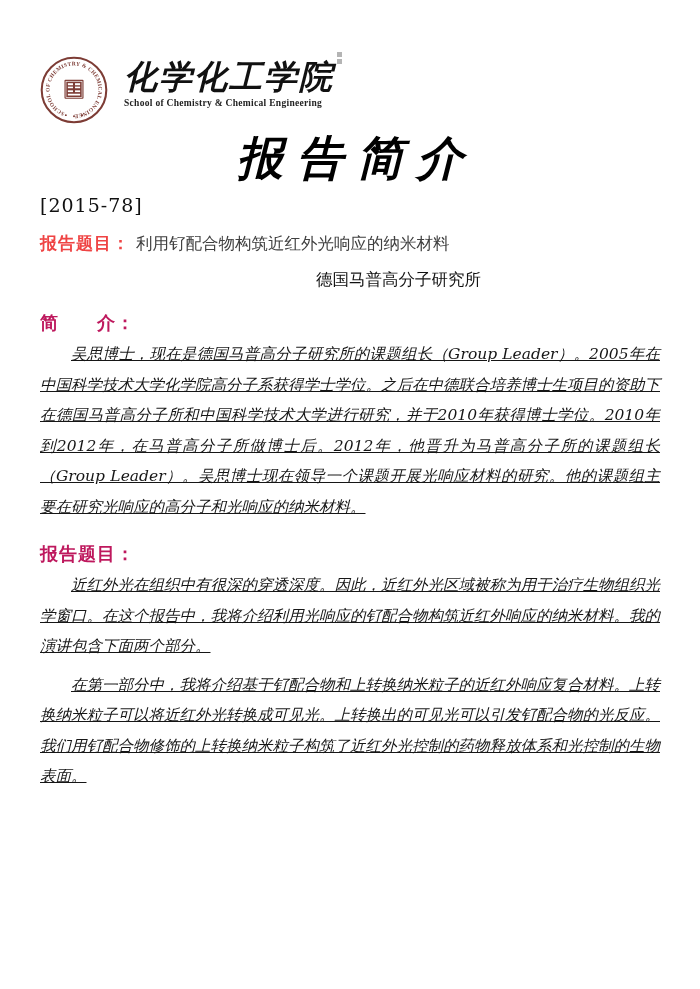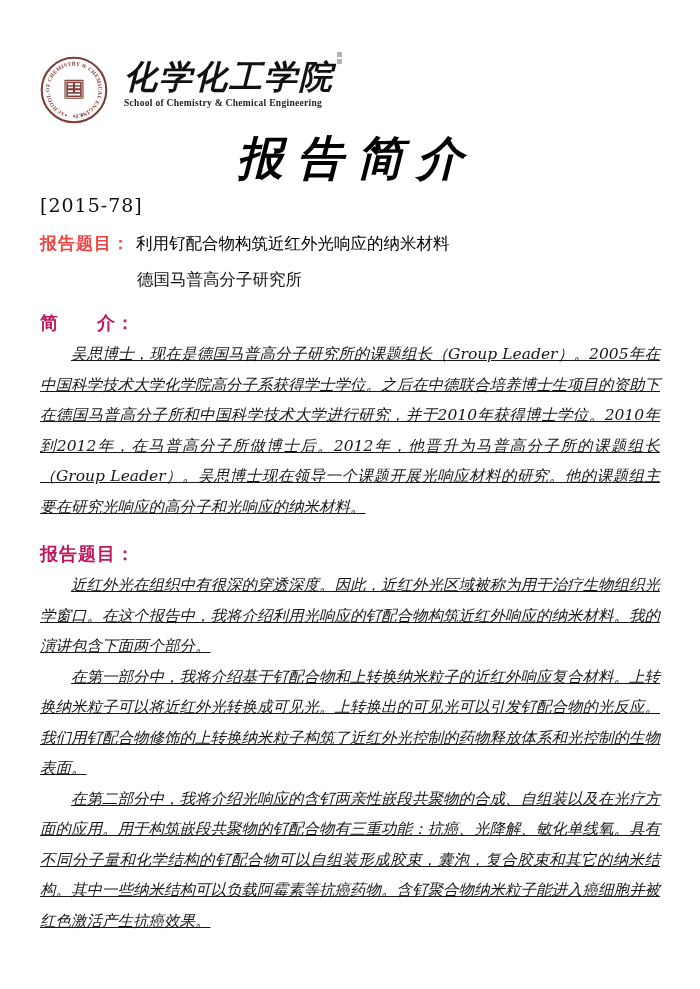--- a/index.html
+++ b/index.html
@@ -87,28 +87,29 @@
     font-weight: bold;
     font-size: 17px;
     letter-spacing: 1px;
     flex: 0 0 auto;
     color: #ef4444;
   }
   .field-value {
     font-family: Liberation Serif, serif;
     font-size: 16.5px;
     margin-left: 6px;
-    color: #000000;
+    color: #404040;
   }
   .affiliation-row {
     margin-top: 14px;
     padding-left: 97px;
     font-family: "DejaVu Serif", serif;
     font-size: 16.5px;
     color: #111;
+    text-align: center;
   }
 
   
   .section-header {
     font-family: "DejaVu Sans", sans-serif;
     font-weight: bold;
     font-size: 18px;
     letter-spacing: 1px;
     margin-top: 20px;
     color: #be185d;
@@ -118,21 +119,21 @@
     font-family: "DejaVu Serif", serif;
     font-style: italic;
     font-size: 15.5px;
     line-height: 30.5px;
     text-align: justify;
     text-indent: 2em;
     color: #161616;
     margin-top: 4px;
     text-decoration: underline;
   }
-  .body-par + .body-par { margin-top: 0; }
+  .body-par + .body-par { margin-top: 8px; }
 </style>
 </head>
 <body>
 
 <div class="page">
 
   <div class="logo-row">
     <svg class="seal" viewBox="0 0 100 100" aria-hidden="true">
       <defs>
         <path id="ringPath" d="M 50,86 A 36,36 0 1,1 50.01,86" fill="none"></path>
@@ -174,15 +175,14 @@
     <span class="field-value">利用钌配合物构筑近红外光响应的纳米材料</span>
   </div>
   <div class="affiliation-row">德国马普高分子研究所</div>
 
   <div class="section-header">简　　介：</div>
   <p class="body-par">吴思博士，现在是德国马普高分子研究所的课题组长（Group Leader）。2005年在中国科学技术大学化学院高分子系获得学士学位。之后在中德联合培养博士生项目的资助下在德国马普高分子所和中国科学技术大学进行研究，并于2010年获得博士学位。2010年到2012年，在马普高分子所做博士后。2012年，他晋升为马普高分子所的课题组长（Group Leader）。吴思博士现在领导一个课题开展光响应材料的研究。他的课题组主要在研究光响应的高分子和光响应的纳米材料。</p>
 
   <div class="section-header">报告题目：</div>
   <p class="body-par">近红外光在组织中有很深的穿透深度。因此，近红外光区域被称为用于治疗生物组织光学窗口。在这个报告中，我将介绍利用光响应的钌配合物构筑近红外响应的纳米材料。我的演讲包含下面两个部分。</p>
   <p class="body-par">在第一部分中，我将介绍基于钌配合物和上转换纳米粒子的近红外响应复合材料。上转换纳米粒子可以将近红外光转换成可见光。上转换出的可见光可以引发钌配合物的光反应。我们用钌配合物修饰的上转换纳米粒子构筑了近红外光控制的药物释放体系和光控制的生物表面。</p>
-  <p class="body-par">在第二部分中，我将介绍光响应的含钌两亲性嵌段共聚物的合成、自组装以及在光疗方面的应用。用于构筑嵌段共聚物的钌配合物有三重功能：抗癌、光降解、敏化单线氧。具有不同分子量和化学结构的钌配合物可以自组装形成胶束，囊泡，复合胶束和其它的纳米结构。其中一些纳米结构可以负载阿霉素等抗癌药物。含钌聚合物纳米粒子能进入癌细胞并被红色激活产生抗癌效果。</p>
 
 </div>
 
 </body></html>

